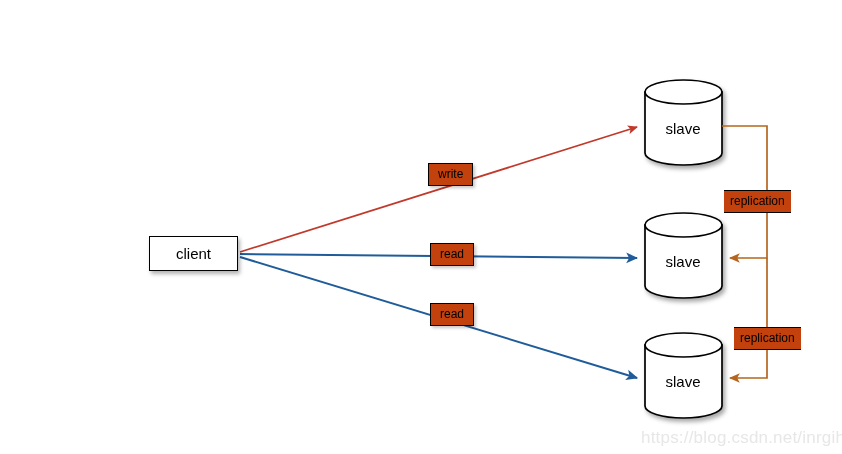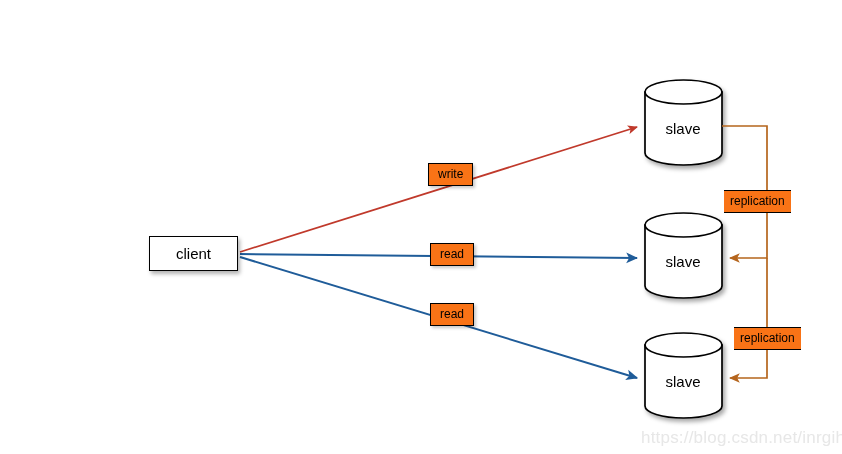--- a/index.html
+++ b/index.html
@@ -57,21 +57,21 @@
     width: 80px;
     text-align: center;
     color: #000000;
     font-size: 15px;
     white-space: nowrap;
   }
 
   
   .edge-label {
     position: absolute;
-    background: #f97316;
+    background: #c2410c;
     color: #000000;
     font-size: 12px;
     line-height: 1;
     white-space: nowrap;
     box-sizing: border-box;
   }
   .edge-label.boxed {
     border: 1.2px solid #000000;
     padding: 4px 9px 5px 9px;
     box-shadow: 2px 2px 3px rgba(0,0,0,0.22);

